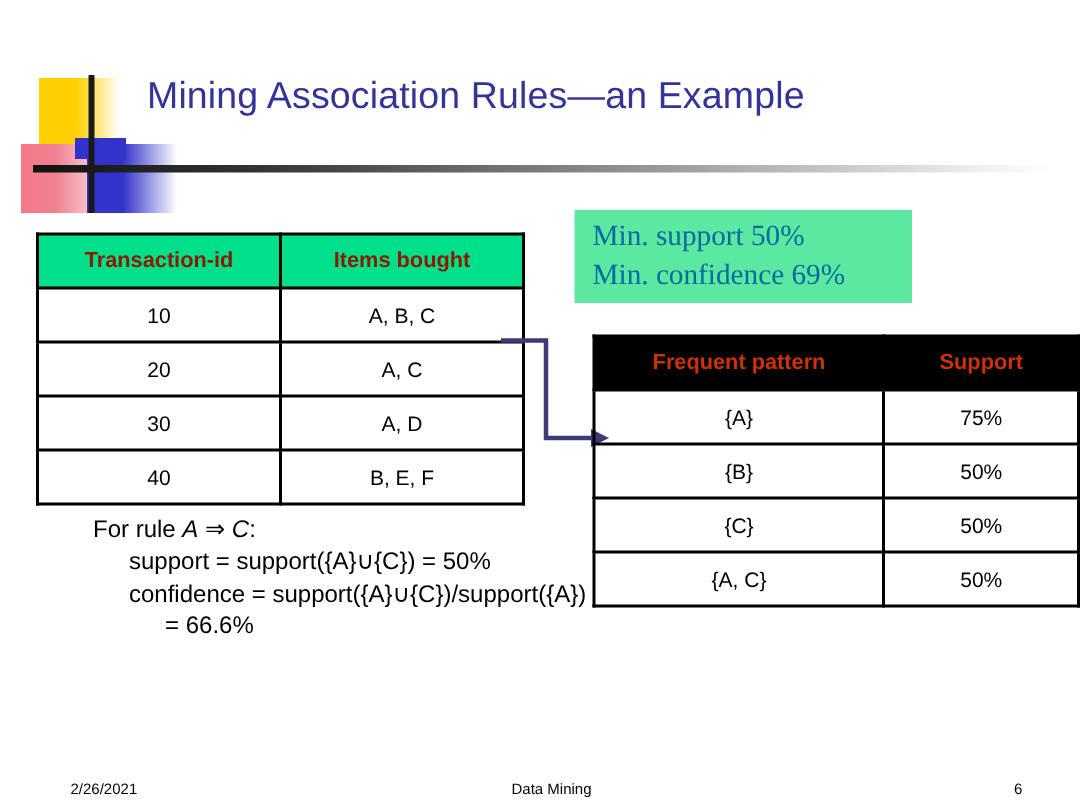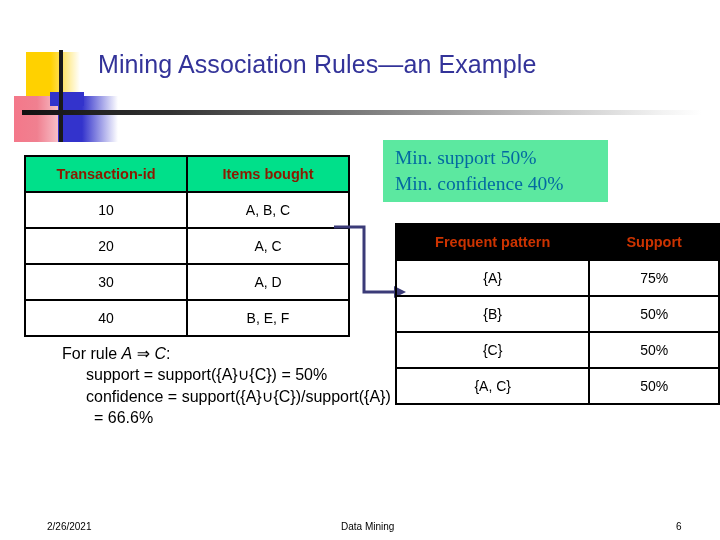--- a/index.html
+++ b/index.html
@@ -126,21 +126,21 @@
     position: absolute;
     left: 62px; top: 343px;
     width: 640px;
     font-size: 16px;
     color: #000000;
     line-height: 1.34;
   }
   #formula .rule-line { white-space: nowrap; }
   #formula .ital { font-style: italic; }
   #formula .indent1 { margin-left: 24px; white-space: nowrap; }
-  #formula .indent2 { margin-left: 32px; white-space: nowrap; }
+  #formula .indent2 { margin-left: 48px; white-space: nowrap; }
 
   
   .footer {
     position: absolute;
     top: 521px;
     font-size: 10px;
     color: #000000;
   }
   #footer-date { left: 47px; }
   #footer-title { left: 341px; }
@@ -180,21 +180,21 @@
     </tr>
     <tr>
       <td>40</td>
       <td>B, E, F</td>
     </tr>
   </tbody>
     </table>
 
   <div id="min-box">
     <div>Min. support 50%</div>
-    <div>Min. confidence 40%</div>
+    <div>Min. confidence 69%</div>
   </div>
 
   <svg id="connector" viewBox="0 0 80 84" width="80" height="84">
     <polyline points="6,9 36,9 36,74 72,74" fill="none" stroke="#3B3B78" stroke-width="3"></polyline>
     <polygon points="66,68 78,74 66,80" fill="#3B3B78"></polygon>
   </svg>
 
   <table id="fp-table">
     <tbody>
         <tr>

